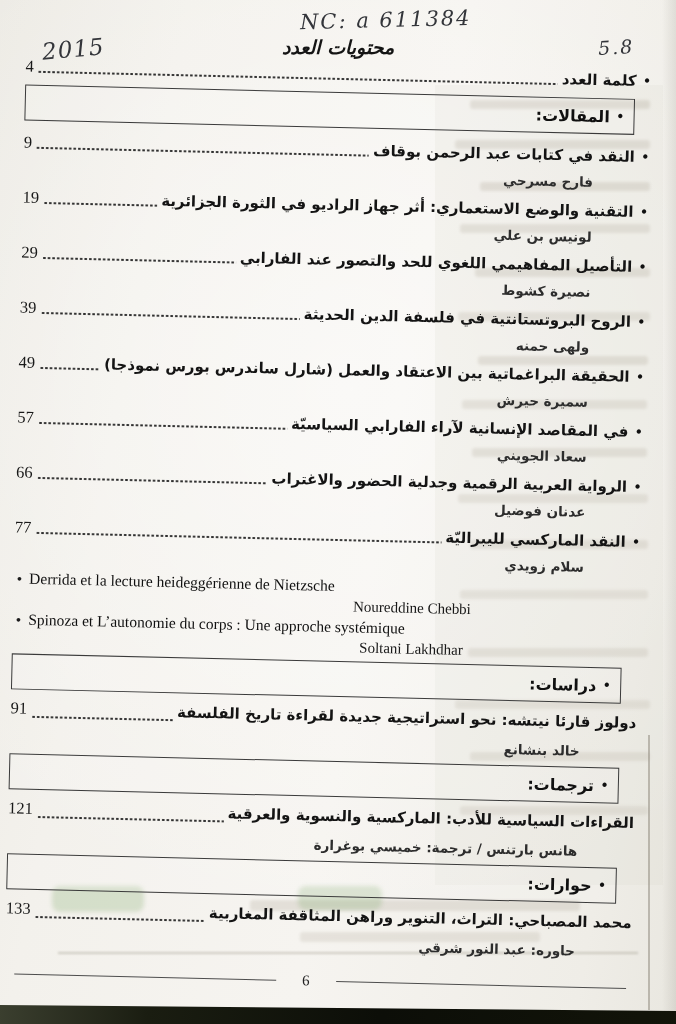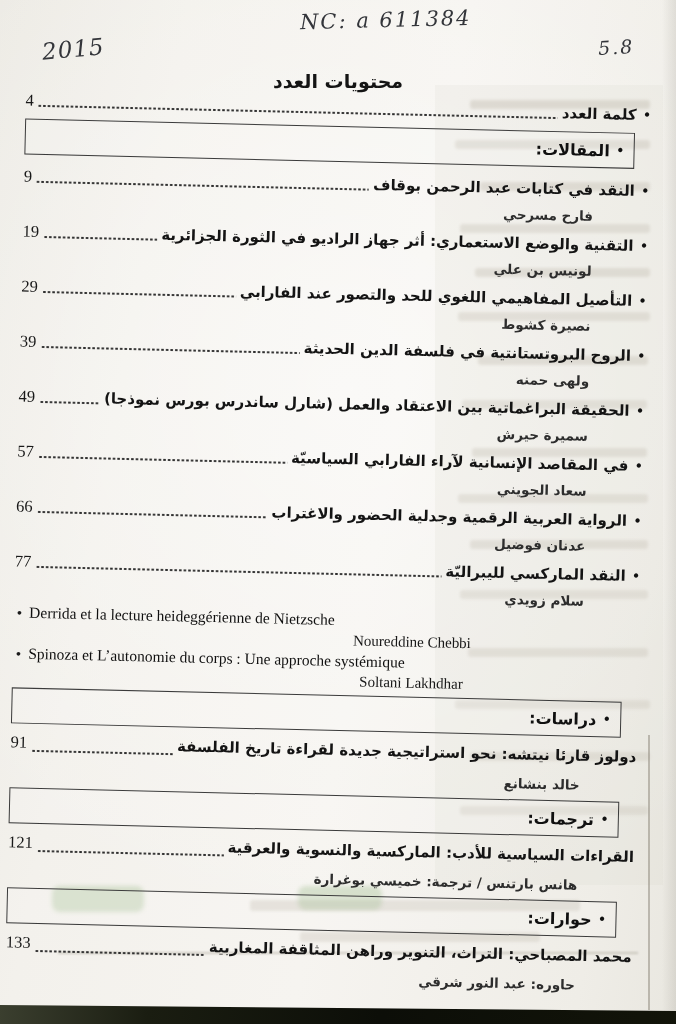--- a/index.html
+++ b/index.html
@@ -17,21 +17,21 @@
   .edge-line{position:absolute;left:648px;top:735px;width:2px;height:275px;background:rgba(128,122,108,.45);pointer-events:none;}
   .right-shade{position:absolute;right:0;top:0;width:14px;height:100%;background:linear-gradient(90deg,rgba(0,0,0,0),rgba(90,86,74,.12));pointer-events:none;}
   .bottom-band{position:absolute;left:-6px;bottom:-4px;width:700px;height:20px;transform:rotate(.5deg);
     background:linear-gradient(90deg,#3c4030 0%,#1a1d11 22%,#0c0e08 55%,#121409 100%);}
   
   .hand{position:absolute;font-family:"DejaVu Serif",serif;font-style:italic;color:#33353a;}
   .hand-nc{left:300px;top:8px;font-size:21px;letter-spacing:2px;transform:rotate(-1.5deg);}
   .hand-year{left:42px;top:36px;font-size:23px;transform:rotate(-5deg);letter-spacing:1px;}
   .hand-note{left:598px;top:36px;font-size:19px;transform:rotate(-3deg);letter-spacing:2px;}
   
-  .page-title{margin:0;padding-top:70px;text-align:center;font-size:19px;font-weight:bold;color:#141414;}
+  .page-title{margin:0;padding-top:36px;text-align:center;font-size:19px;font-weight:bold;color:#141414;font-style:italic;}
   
   .skew{transform:rotate(1.35deg);transform-origin:640px 0;padding:10px 24px 0 26px;}
   .line{display:flex;align-items:baseline;height:27px;}
   [dir="rtl"].line{direction:rtl;}
   .bullet{font-size:15px;color:#111;margin-left:6px;flex:0 0 auto;line-height:27px;}
   .t-ar{font-weight:bold;font-size:15px;color:#141414;white-space:nowrap;flex:0 0 auto;}
   .kalima{letter-spacing:1.5px;}
   .dots{flex:1 1 30px;min-width:20px;align-self:flex-end;height:6px;margin:0 4px 6px 4px;
     background-image:radial-gradient(circle,#2c2c2c 1px,rgba(0,0,0,0) 1.35px);
     background-size:4.6px 6px;background-repeat:repeat-x;background-position:0 60%;}

